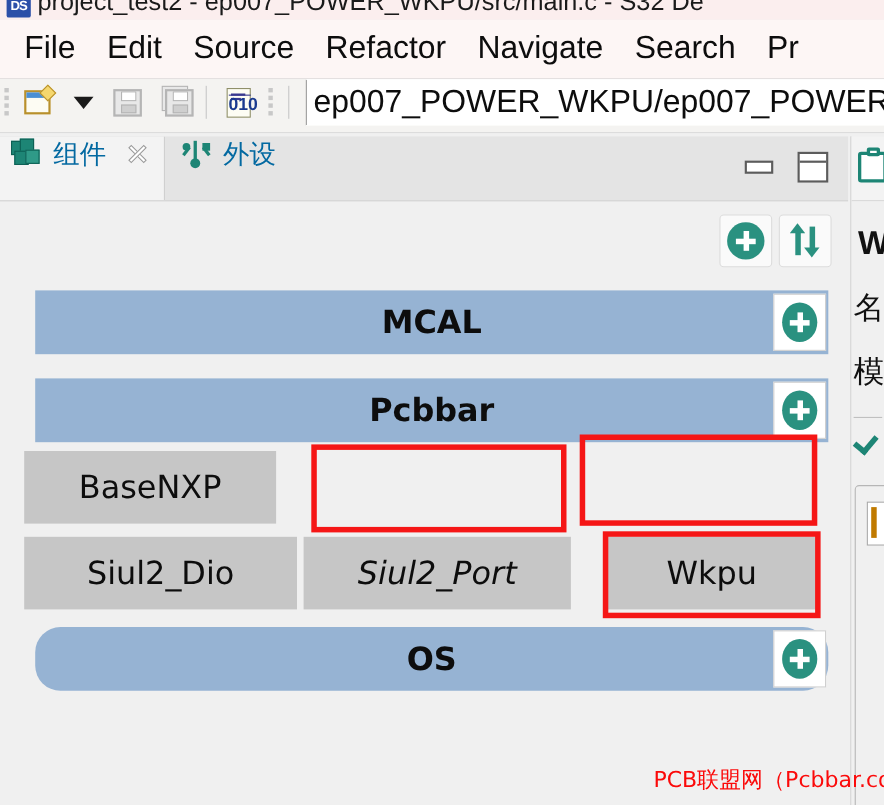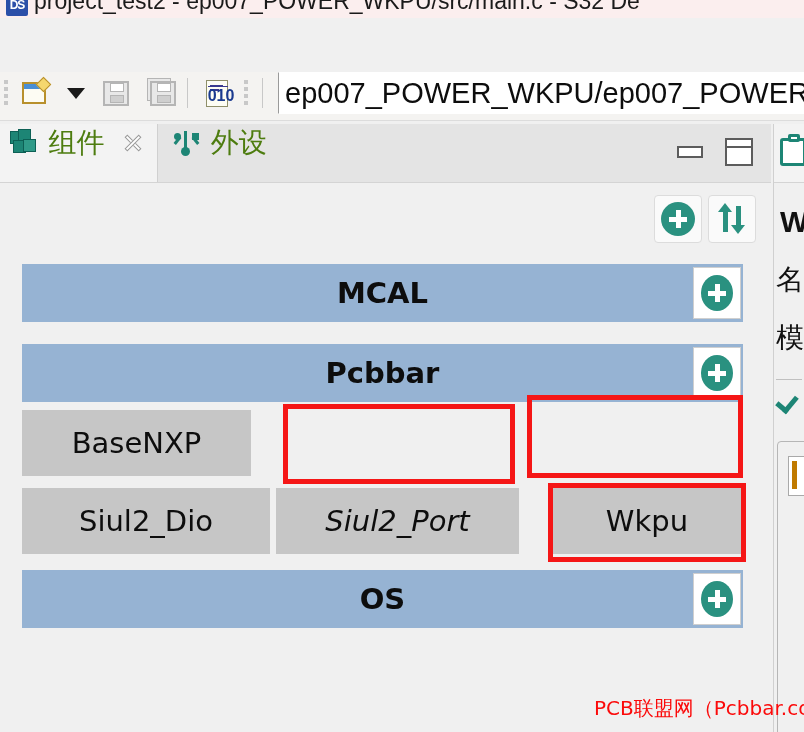--- a/index.html
+++ b/index.html
@@ -293,22 +293,22 @@
     background: #1d8575;
   }
   .ico-usb .tip2 {
     position: absolute; left: 20px; top: 4px;
     width: 7px; height: 7px;
     background: #1d8575;
   }
   .tab .tab-label {
     display: inline-block;
     vertical-align: middle;
-    font-size: 28px;
-    color: #4d7c0f;
+    font-size: 24px;
+    color: #0369a1;
     margin-left: 6px;
     font-family: "DejaVu Sans", sans-serif;
   }
   .tab .tab-close {
     display: inline-block;
     vertical-align: middle;
     width: 24px; height: 24px;
     margin-left: 12px;
     position: relative;
   }
@@ -425,21 +425,21 @@
 
   
   .treearea {
     position: absolute;
     left: 0; top: 130px;
     width: 771px; height: 478px;
     background: #f0f0f0;
   }
   .sec-header {
     position: absolute;
-    left: 22px;
+    left: 32px;
     width: 721px; height: 58px;
     background: #96b3d3;
     box-sizing: border-box;
   }
   .sec-header .sec-title {
     display: block;
     width: 100%;
     text-align: center;
     font-size: 29px;
     font-weight: bold;
@@ -598,20 +598,29 @@
 </head>
 <body>
 
 <div id="app">
 
   <div class="titlebar">
     <div class="tb-icon">DS</div>
     <div class="tb-text">project_test2 - ep007_POWER_WKPU/src/main.c - S32 De</div>
   </div>
 
+  <div class="menubar">
+    <span class="menu-item">File</span>
+    <span class="menu-item">Edit</span>
+    <span class="menu-item">Source</span>
+    <span class="menu-item">Refactor</span>
+    <span class="menu-item">Navigate</span>
+    <span class="menu-item">Search</span>
+    <span class="menu-item">Pr</span>
+  </div>
 
   <div class="toolbar">
     <span class="tb-dots"></span>
     <span class="tbtn">
       <span class="icon-newfile"></span>
     </span>
     <span class="icon-caret"></span>
     <span class="tbtn">
       <span class="icon-save"></span>
     </span>
@@ -695,21 +704,21 @@
         <span class="tile-label">Siul2_Port</span>
       </div>
       <div class="tile" style="left:551px; top:234px; width:192px;">
         <span class="tile-label">Wkpu</span>
       </div>
 
       <div class="redbox" style="left:283px; top:150px; width:232px; height:80px;"></div>
       <div class="redbox" style="left:527px; top:141px; width:216px; height:83px;"></div>
       <div class="redbox" style="left:548px; top:229px; width:198px; height:79px;"></div>
 
-      <div class="sec-header" style="top:316px;">
+      <div class="sec-header" style="top:316px;border-radius:23px;">
         <span class="sec-title">OS</span>
         <span class="sec-add">
           <span class="plus-circle"></span>
         </span>
       </div>
 
     </div>
   </div>
 
   <div class="rightpanel">

